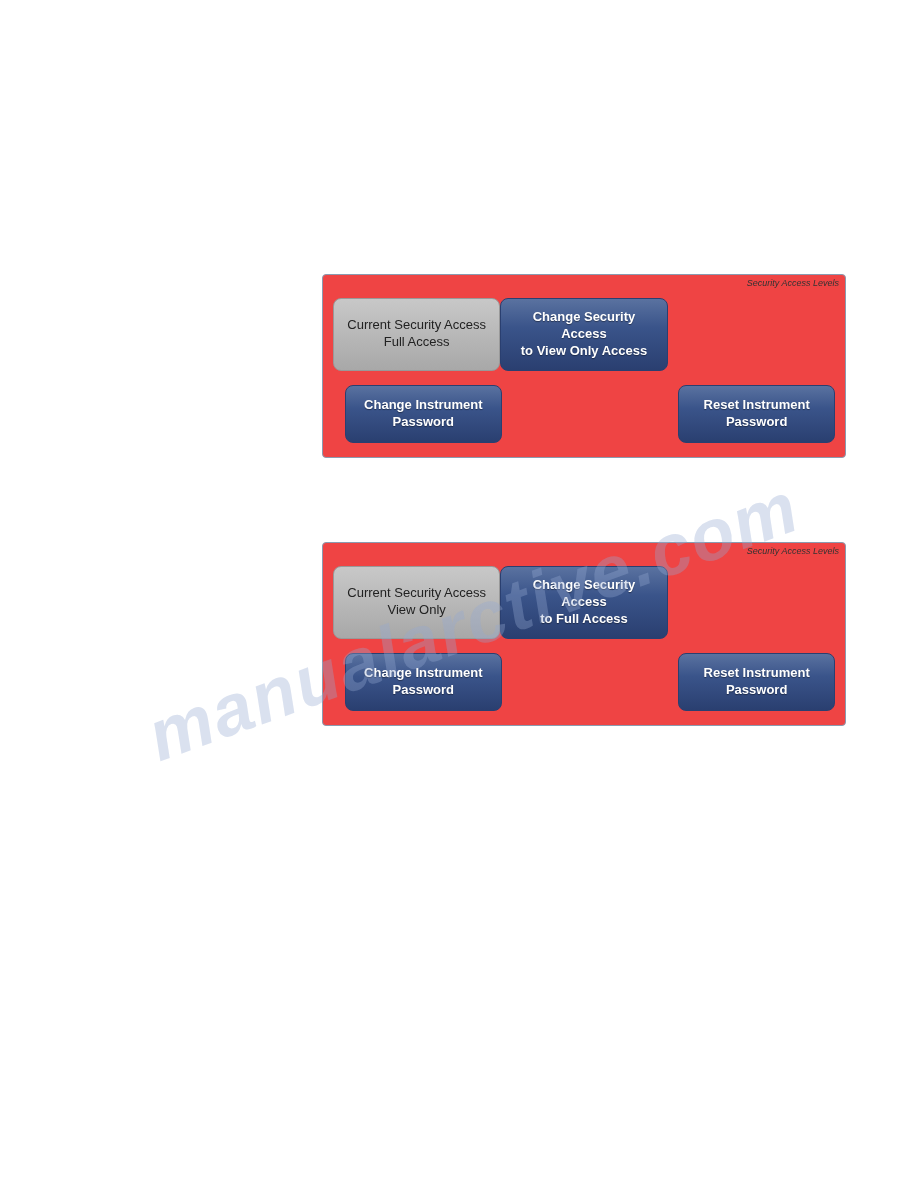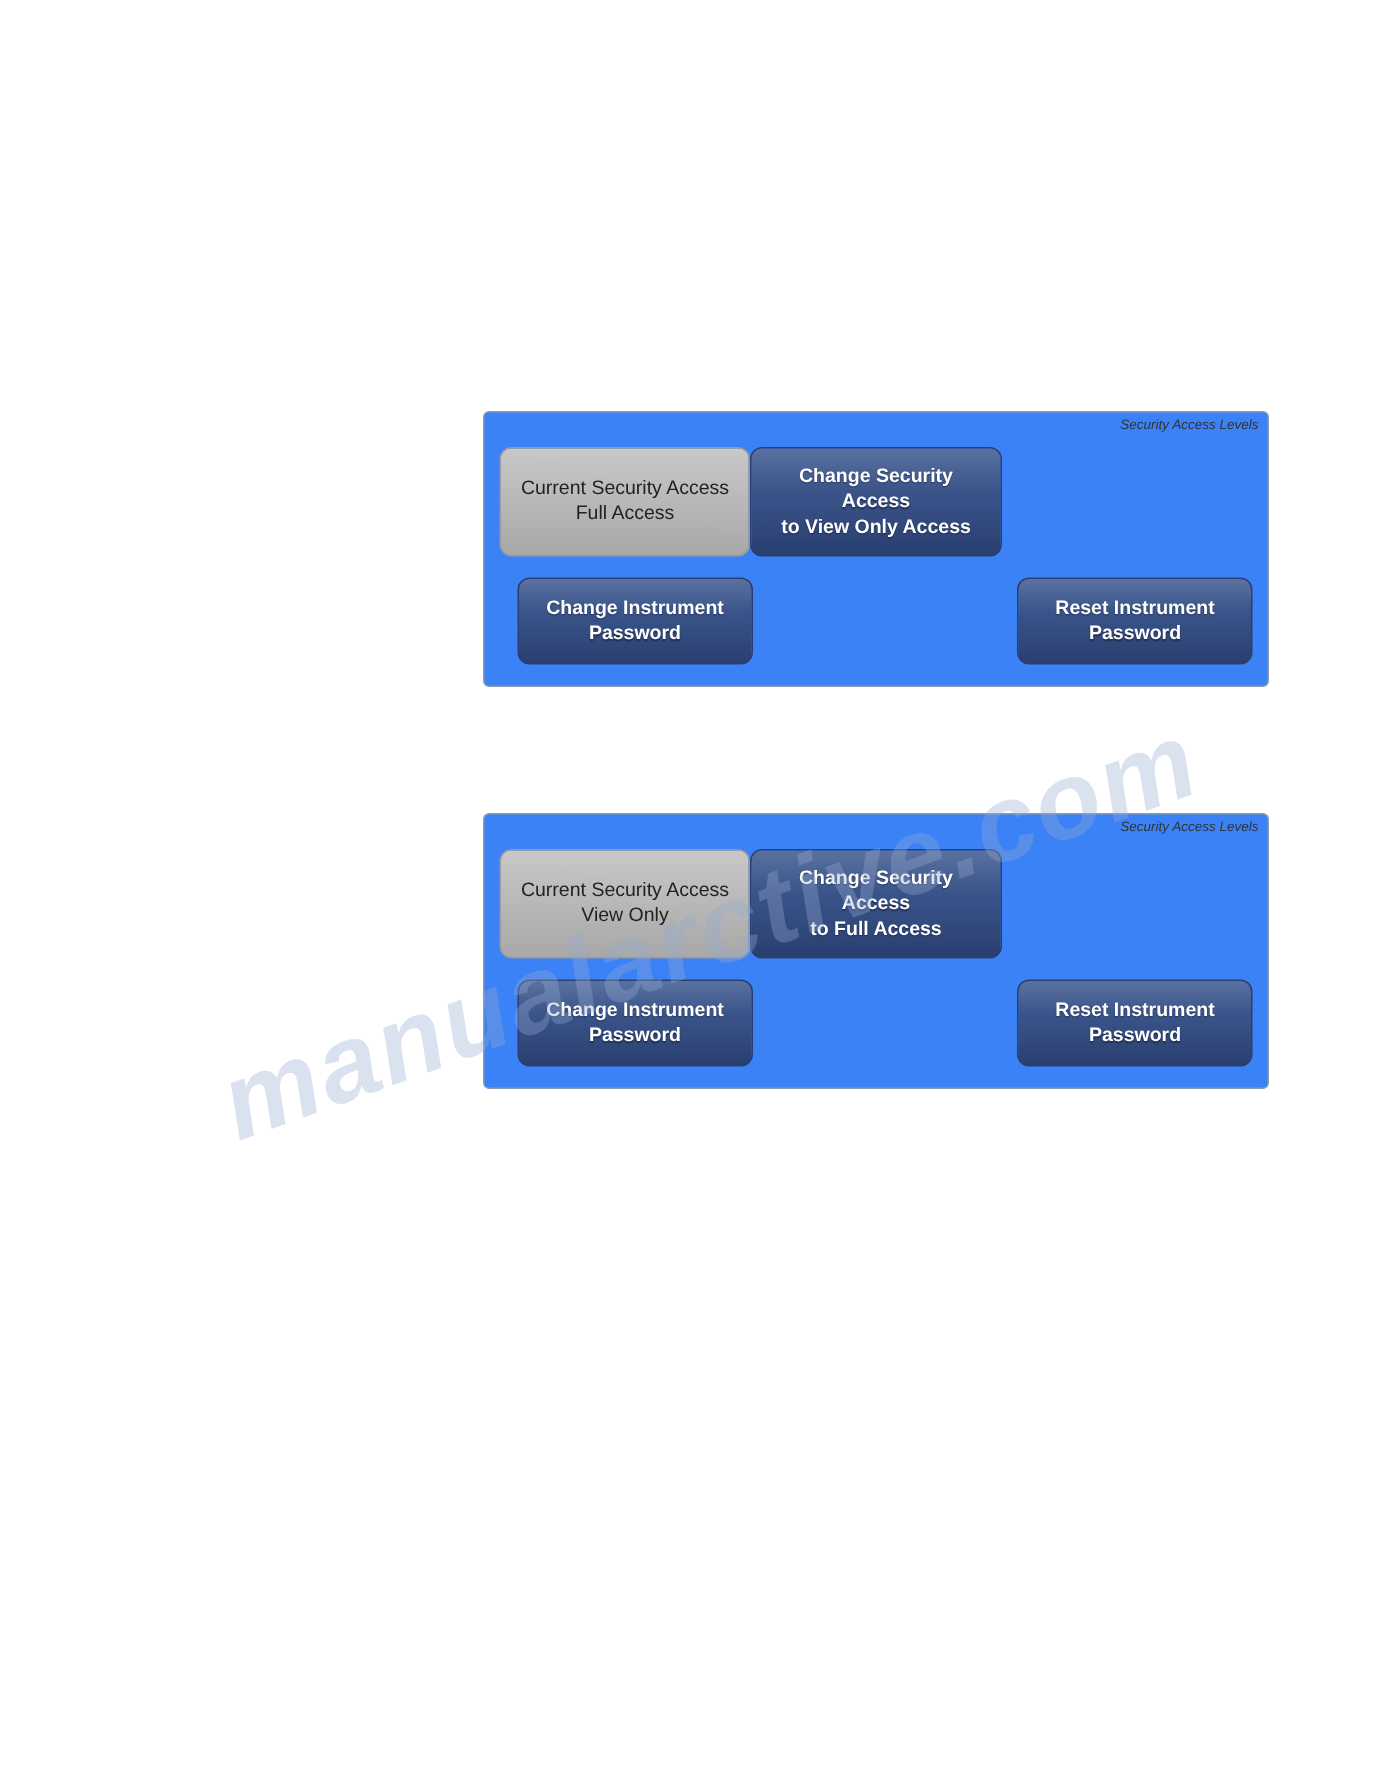--- a/index.html
+++ b/index.html
@@ -29,21 +29,21 @@
       pointer-events: none;
       z-index: 10;
       white-space: nowrap;
       letter-spacing: 2px;
     }
 
     .panel-container {
       position: absolute;
       left: 322px;
       width: 524px;
-      background: #3b82f6;
+      background: #ef4444;
       border: 1px solid #8a9bb0;
       border-radius: 4px;
     }
 
     .panel-top {
       top: 274px;
     }
 
     .panel-bottom {
       top: 542px;

